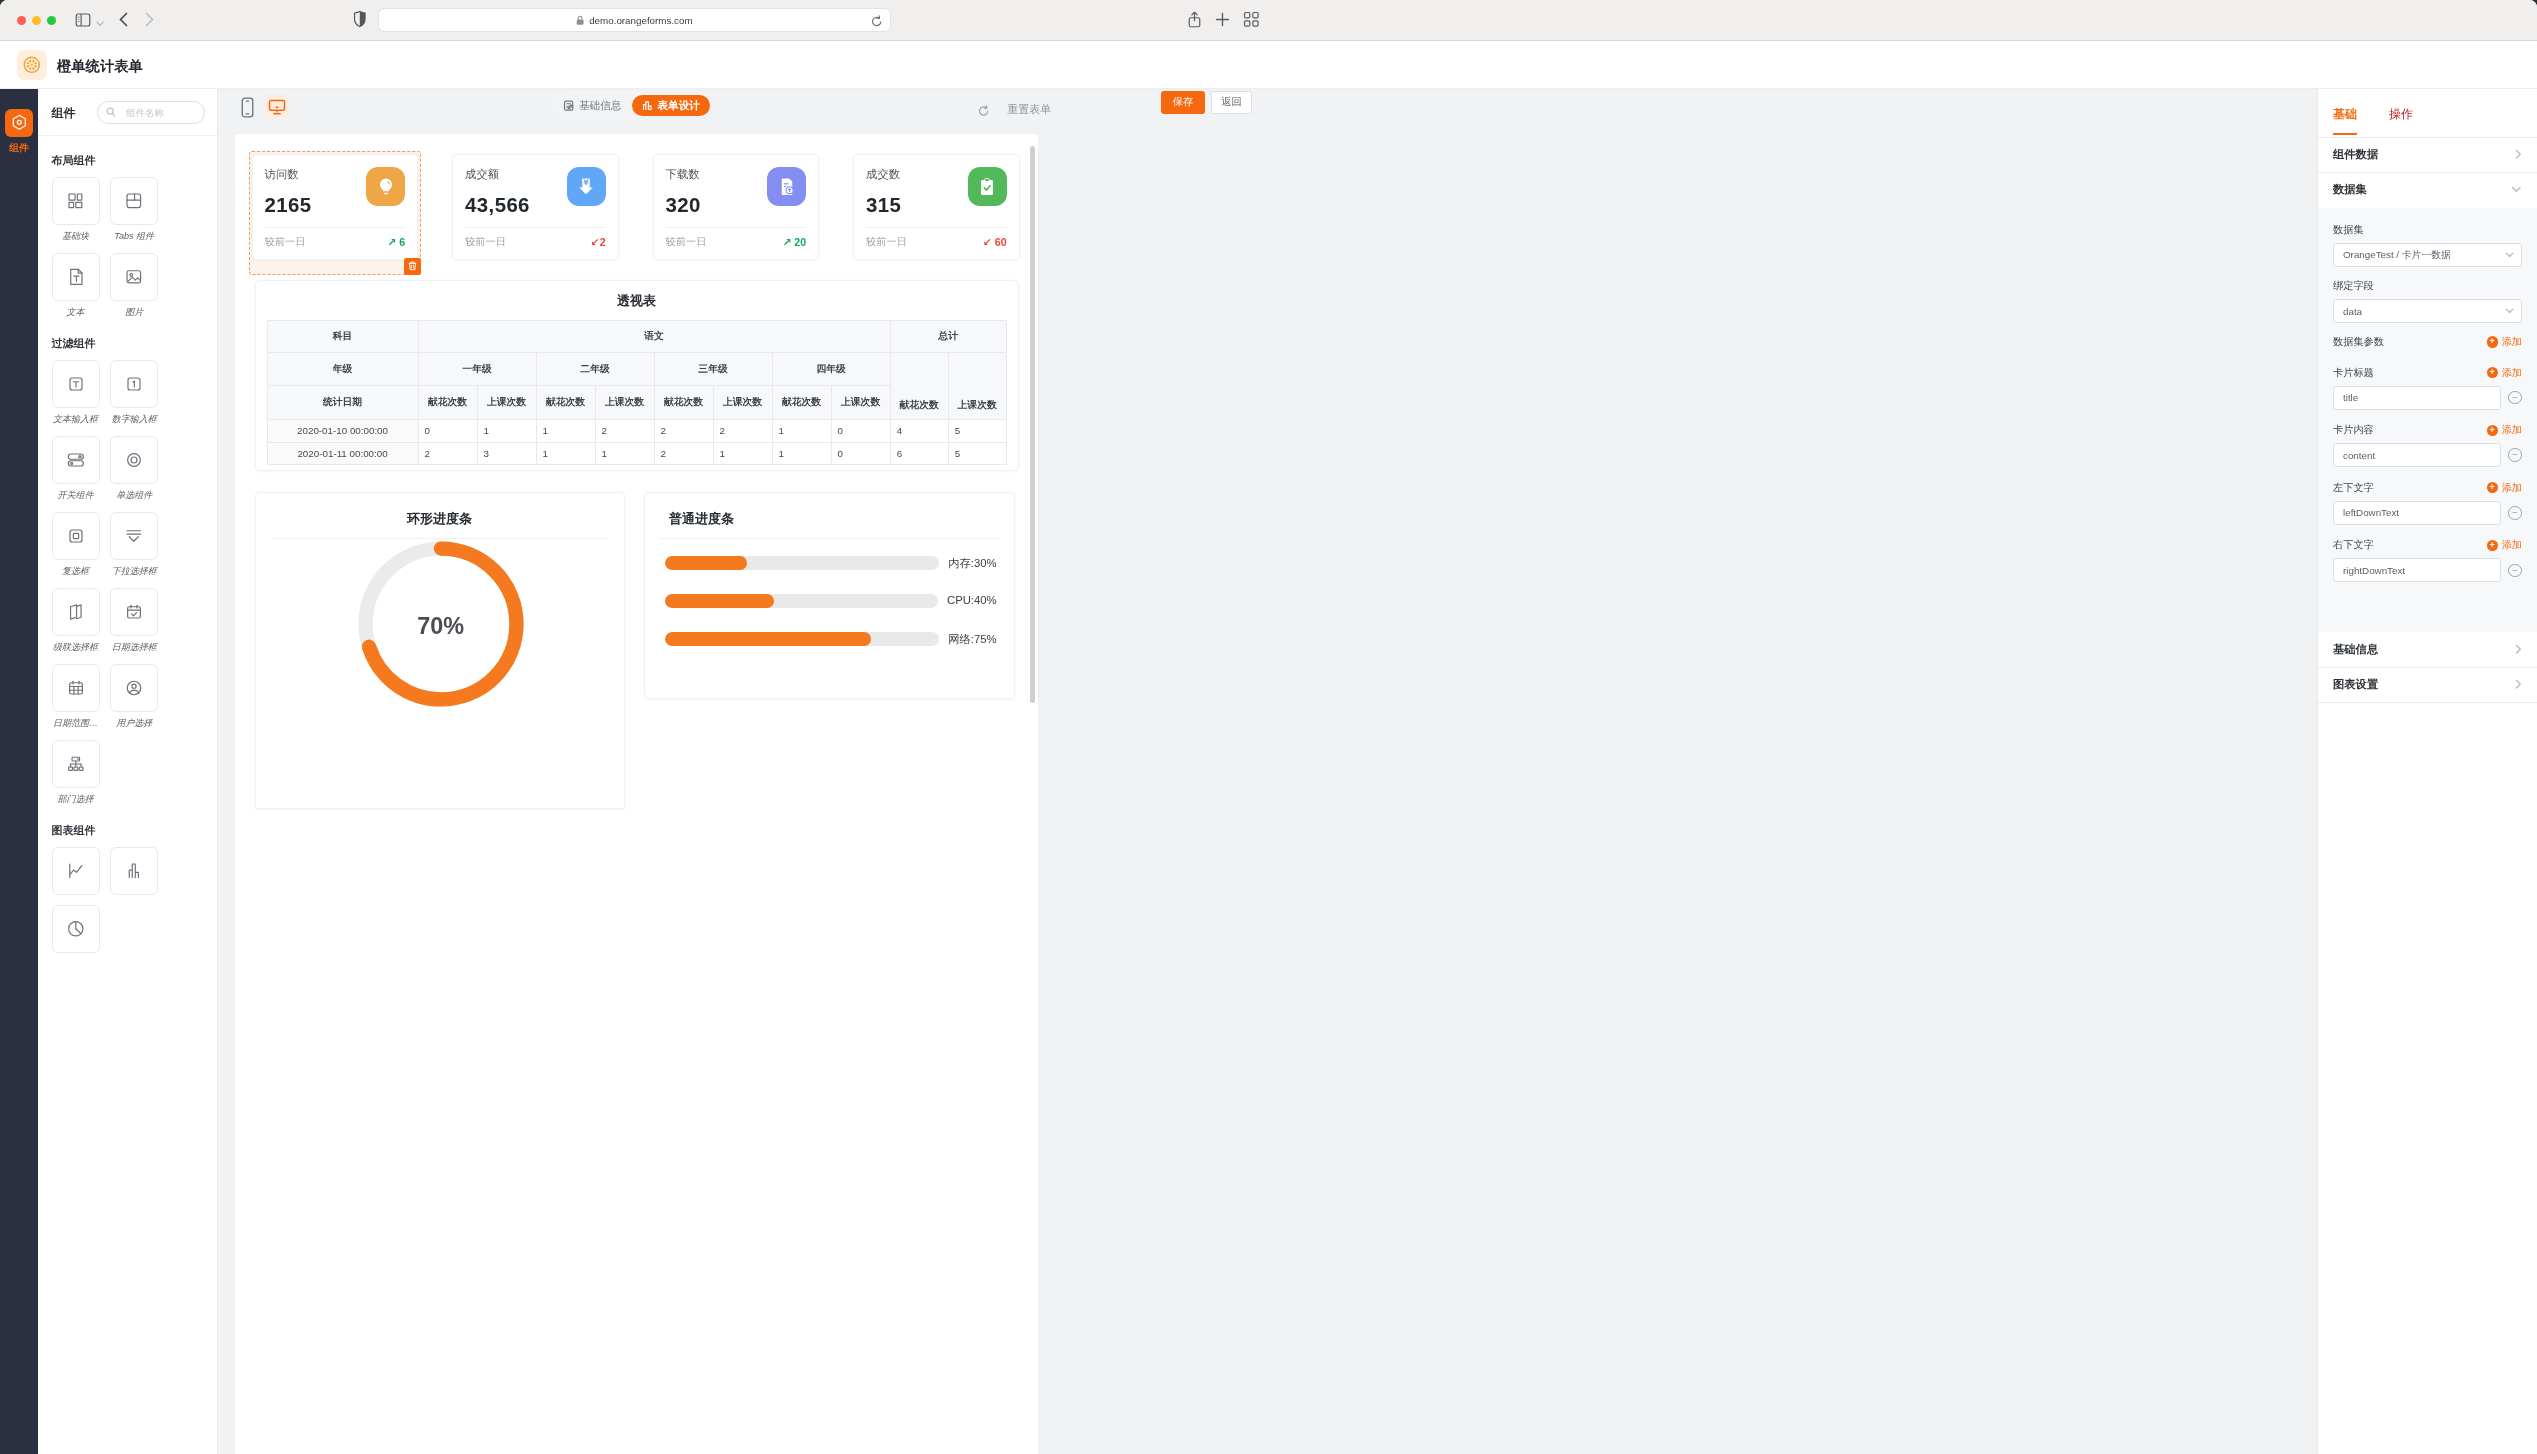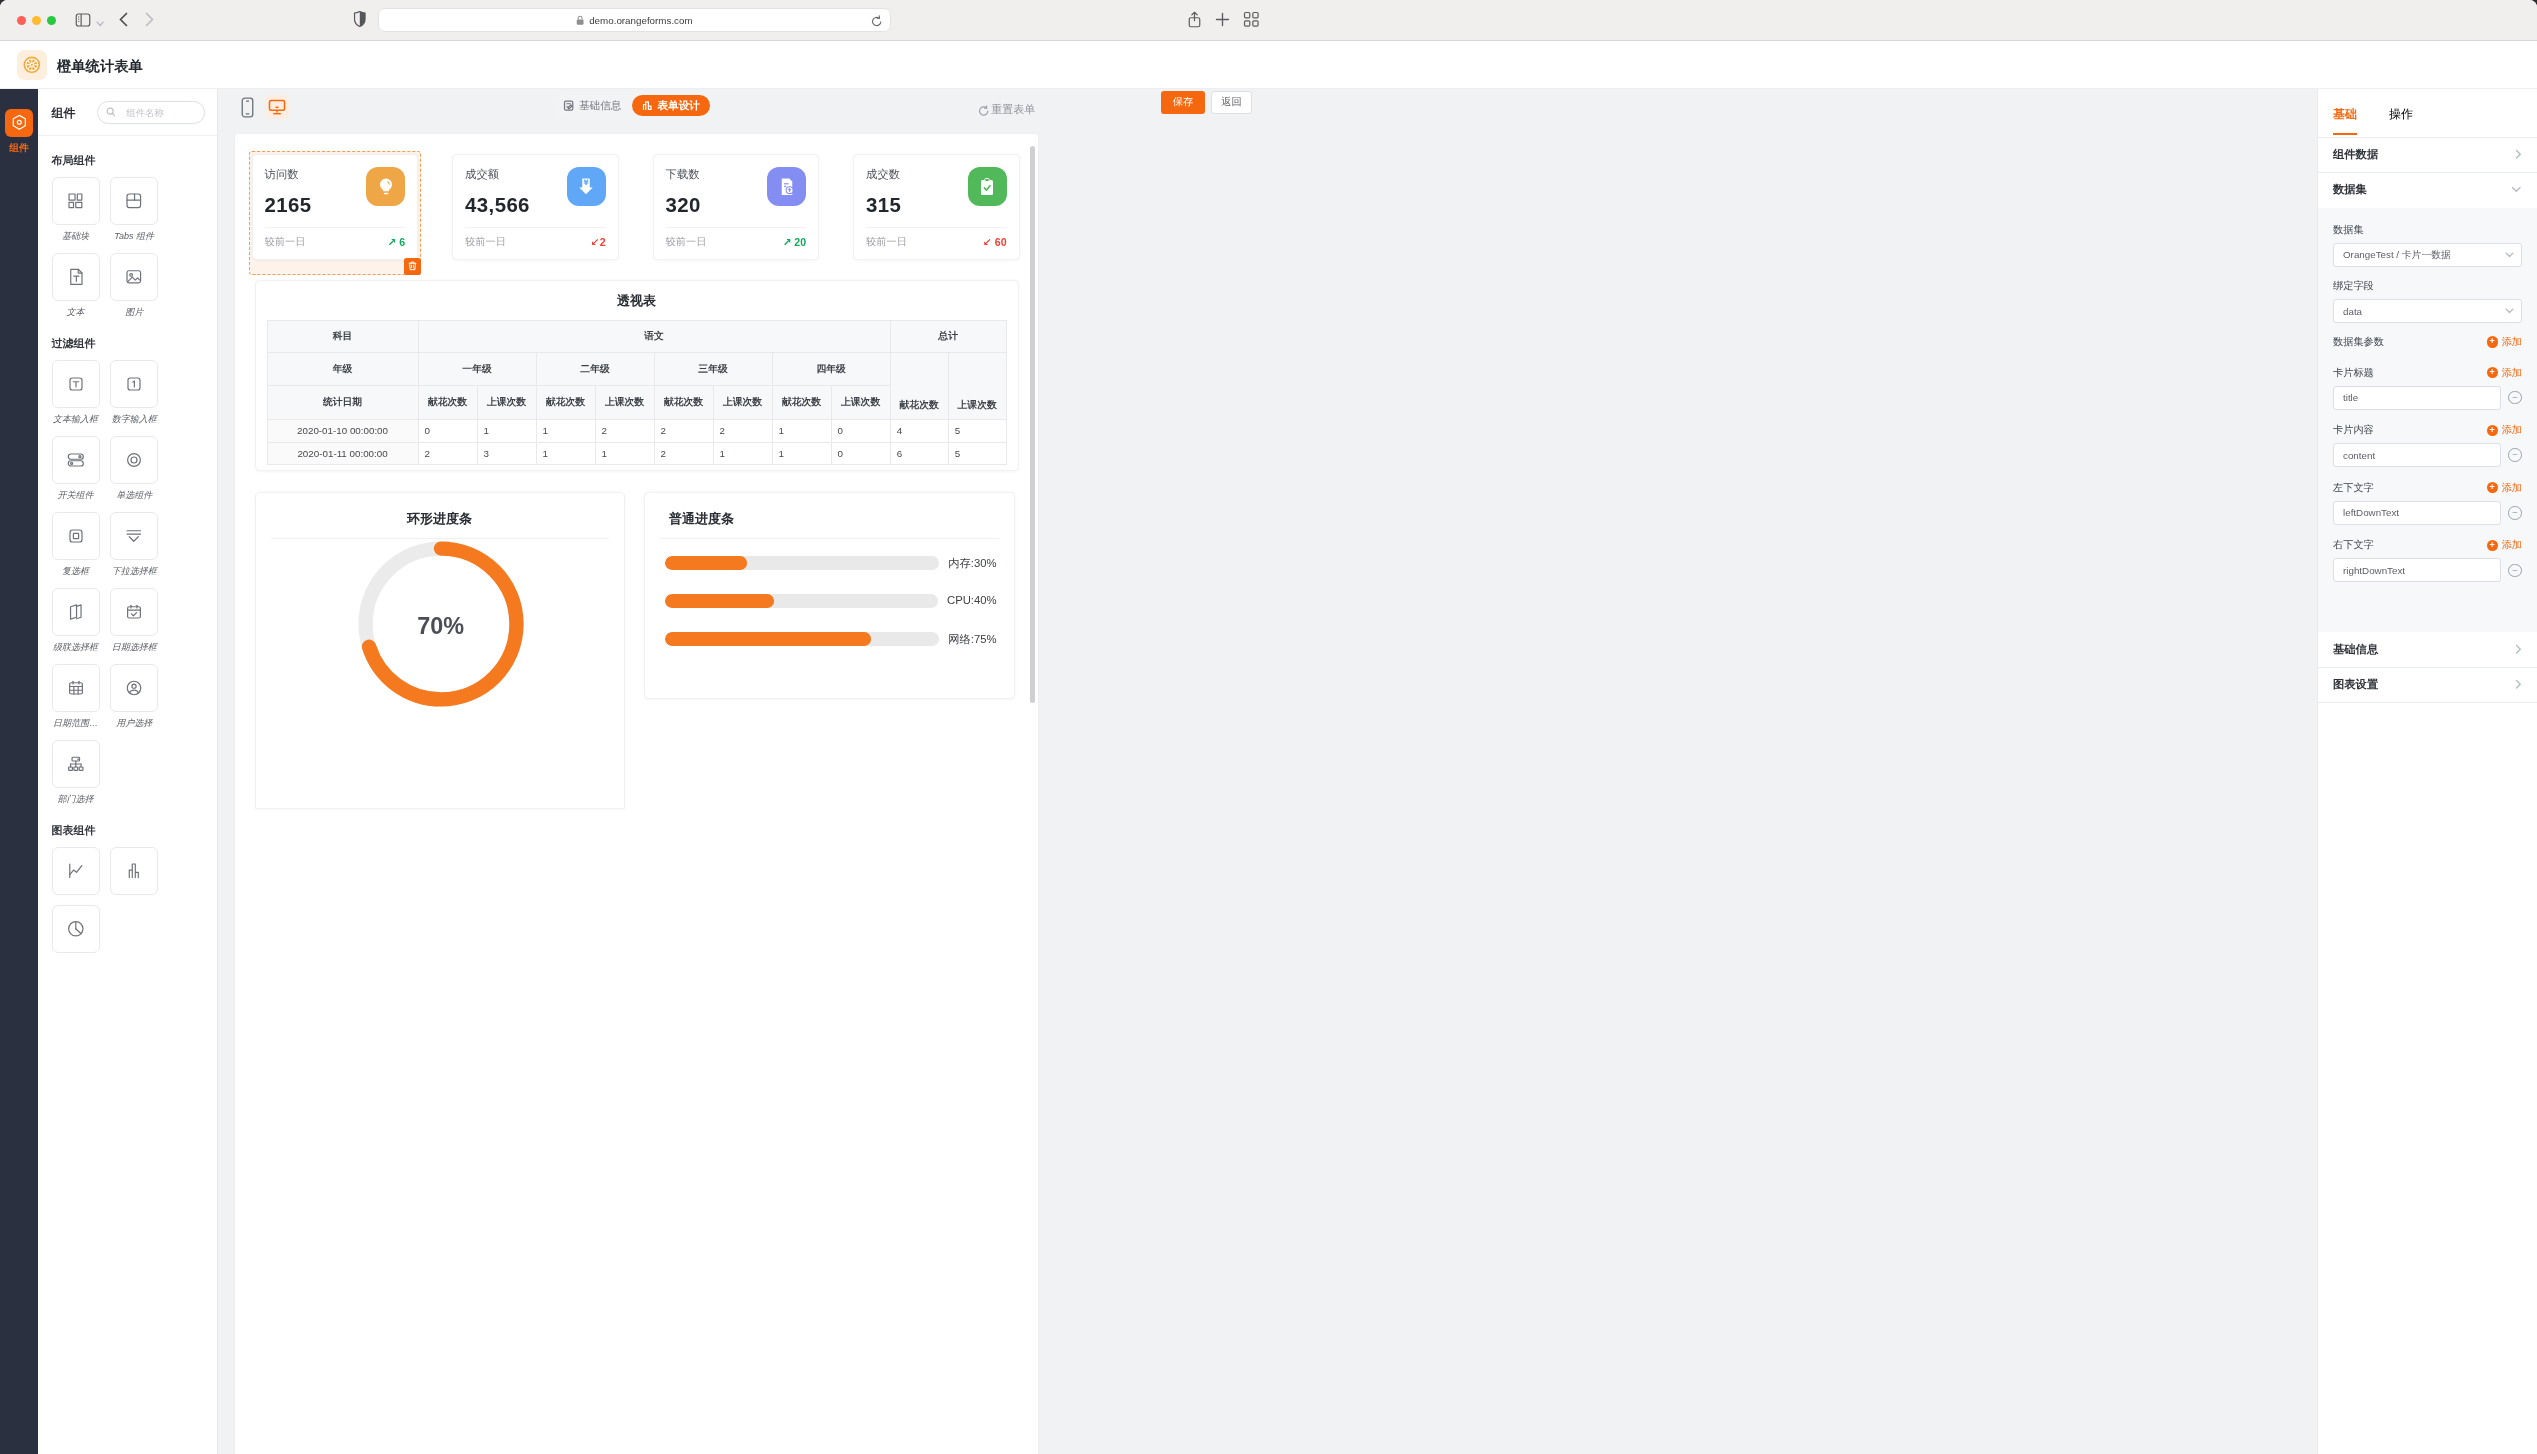--- a/index.html
+++ b/index.html
@@ -39,21 +39,21 @@
   .grid { display:flex; flex-wrap:wrap; gap:9.8px 10.6px; padding:0 10.6px 0 13.6px; }
   .comp { width:48px; }
   .comp-box { width:48px; height:48px; border:0.8px solid #e7e9ec; border-radius:6px; display:flex; align-items:center; justify-content:center; background:#fff; }
   .comp-label { margin-top:5.3px; text-align:center; font-size:9px; color:#585d64; white-space:nowrap;font-style:italic; }
   svg.cicon { stroke:#6e737a; fill:none; stroke-width:1.6; stroke-linecap:round; stroke-linejoin:round; }
 
   
   .device-row { position:absolute; left:235px; top:95px; display:flex; gap:6px; align-items:center; }
   .dev { width:24px; height:24px; border-radius:4.5px; display:flex; align-items:center; justify-content:center; }
   .dev.active { background:#fdeee1; }
-  .reset { position:absolute; left:978px; top:102px; display:flex; gap:2px; align-items:flex-end; color:#8f9399; font-size:11px; cursor:pointer; }
+  .reset { position:absolute; left:978px; top:102px; display:flex; gap:18px; align-items:flex-end; color:#8f9399; font-size:11px; cursor:pointer; }
   .canvas { position:absolute; left:235px; top:134px; width:803px; bottom:0; background:#fff; border-radius:3px 3px 0 0; box-shadow:0 0.8px 2.3px rgba(0,0,0,.05); }
   .vscroll { position:absolute; right:3px; top:12px; width:5.3px; height:557px; background:#cfcfd3; border-radius:3px; }
 
   
   .stat-row { position:absolute; left:16.6px; top:20px; width:768px; display:flex; gap:34px; }
   .stat-wrap { flex:1; position:relative; }
   .stat-card { position:relative; height:106px; background:#fff; border:0.8px solid #f0f1f3; border-radius:4.5px; box-shadow:0 0.8px 3px rgba(0,0,0,.04); padding:12px 12px 0 12px; }
   .sel { position:absolute; inset:-3px -3px -15px -3px; border:1.1px dashed #f59b57; background:#fdf3ea; border-radius:3px; }
   .sel-card { position:relative; }
   .del-btn { position:absolute; right:-3px; bottom:-15px; width:17.3px; height:17.3px; background:#f6680f; border-radius:2.3px; display:flex; align-items:center; justify-content:center; z-index:3; }
@@ -86,21 +86,21 @@
   .prog-card { position:absolute; left:409px; top:358px; width:371px; height:207px; background:#fff; border:0.8px solid #f0f1f3; border-radius:4.5px; box-shadow:0 0.8px 3px rgba(0,0,0,.04); }
   .card-h-left { font-size:13px; font-weight:bold; color:#2a2e34; margin:16.6px 0 0 24px; }
   .prog-row { position:absolute; left:19.6px; width:332px; height:13.6px; display:flex; }
   .track { width:275px; height:13.6px; background:#e9e9e9; border-radius:6.8px; overflow:hidden; }
   .fill { height:13.6px; background:#f57a1f; border-radius:6.8px; }
   .prog-label { margin-left:9px; font-size:11.3px; color:#3c4046; white-space:nowrap; }
 
   
   .inspector { position:absolute; right:0; top:89px; width:220px; bottom:0; background:#fff; border-left:0.8px solid #e8e9eb; }
   .insp-tabs { position:absolute; left:15px; top:16.6px; display:flex; gap:32px; font-size:12px; }
-  .insp-tab { color:#000000; padding-bottom:10.6px; cursor:pointer; }
+  .insp-tab { color:#b91c1c; padding-bottom:10.6px; cursor:pointer; }
   .insp-tab.active { color:#f6680f; font-weight:bold; border-bottom:2.3px solid #f6680f; }
   .insp-div { position:absolute; left:0; width:100%; border-top:0.8px solid #e9ecf0; }
   .insp-row { position:absolute; left:0; width:100%; height:35px; display:flex; align-items:center; justify-content:space-between; padding:0 15px; font-size:11.3px; color:#2f3338; font-weight:bold; cursor:pointer; }
   .gray-sec { position:absolute; left:0; top:119px; width:100%; height:424px; background:#f7f8fa; padding:15px 15px 0 15px; }
   .f-label { font-size:10.2px; color:#3f444c; margin-bottom:6px; }
   .f-row-head { display:flex; justify-content:space-between; align-items:center; margin-bottom:6px; }
   .add { display:flex; align-items:center; gap:3.8px; color:#f6680f; font-size:10.2px; cursor:pointer; }
   .add-circle { width:11.3px; height:11.3px; border-radius:50%; background:#f6680f; color:#fff; font-size:9px; line-height:10.6px; text-align:center; font-weight:bold; }
   .selbox { height:24px; background:#fff; border:0.8px solid #dcdfe6; border-radius:3px; display:flex; align-items:center; justify-content:space-between; padding:0 7.5px 0 9px; font-size:9.8px; color:#5a5e66; margin-bottom:12px; cursor:pointer; }
   .inp-row { display:flex; align-items:center; gap:7.5px; margin-bottom:13.6px; }

